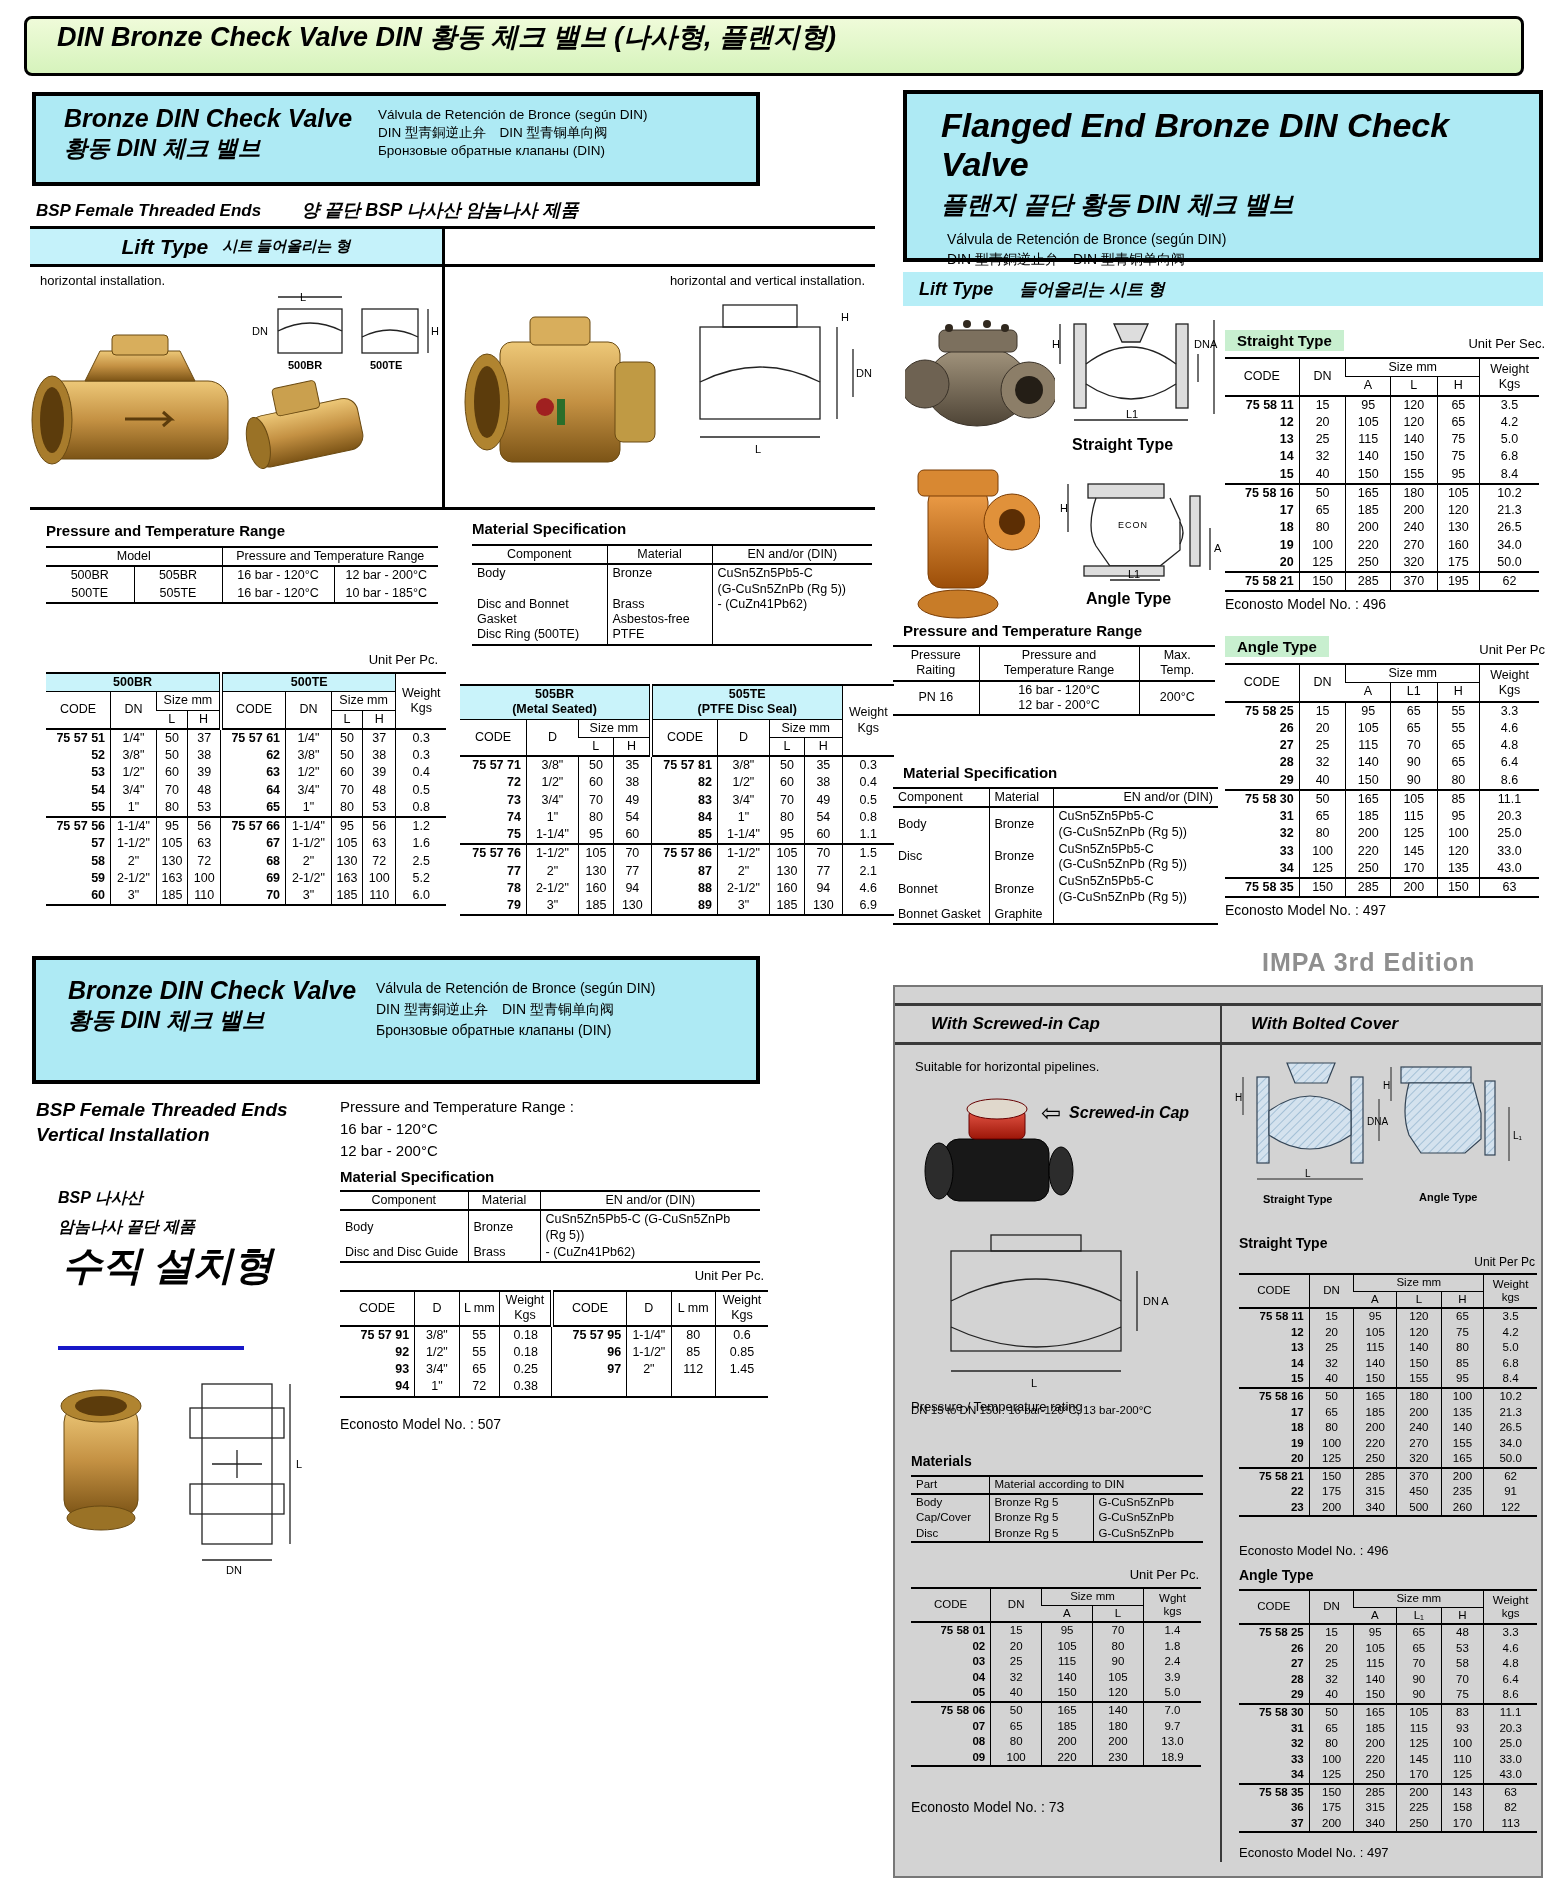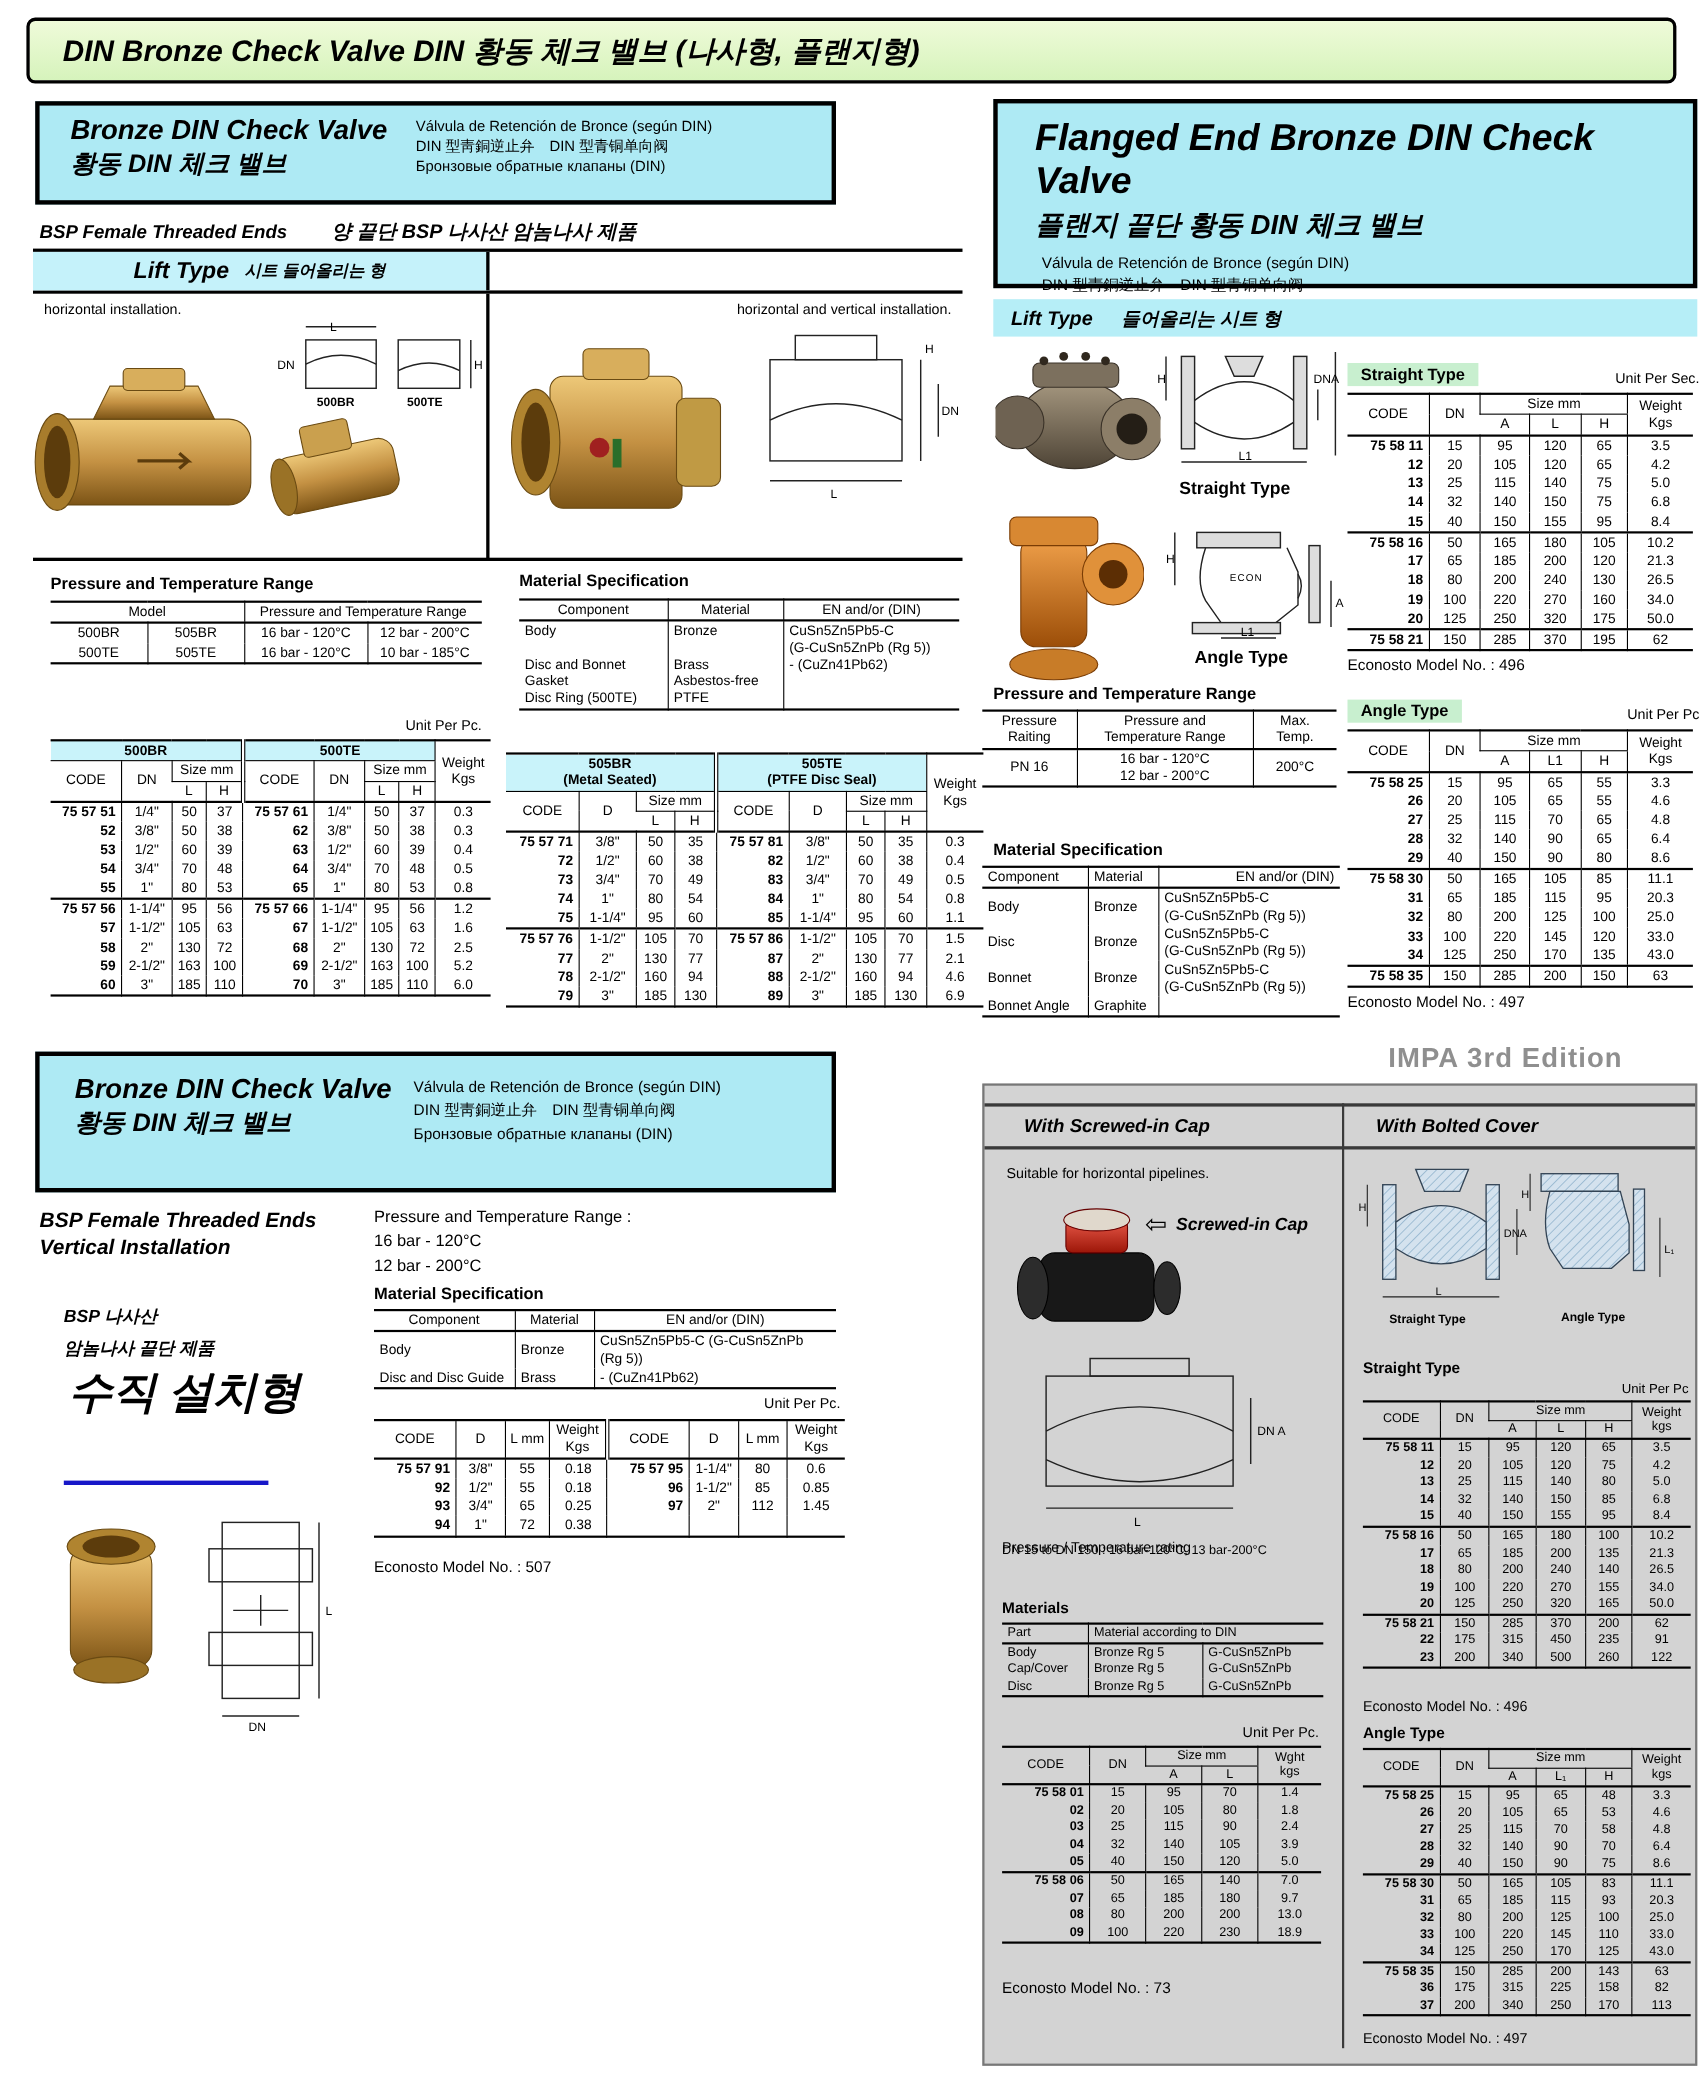--- a/index.html
+++ b/index.html
@@ -27,21 +27,21 @@
   .rowflex{display:flex;justify-content:space-between;align-items:flex-end}
   svg text{font-family:"Liberation Sans",sans-serif}
   .imp-head{font-style:italic;font-weight:bold;font-size:17px}
   .graytitle{font-weight:bold;font-size:25px;color:#8f8f8f;letter-spacing:1px}
 </style>
 </head>
 <body>
 
 <div id="page">
 
-  <div class="abs" id="banner" style="left:24px;top:16px;width:1494px;height:54px;background:linear-gradient(180deg,#effbd9,#d6f3bc);border:3px solid #000;border-radius:8px;display:flex;align-items:center">
+  <div class="abs" id="banner" style="left:24px;top:16px;width:1494px;height:54px;background:linear-gradient(180deg,#effbd9,#d6f3bc);border:3px solid #000;border-radius:8px;display:flex;">
     <span class="it" style="font-size:27px;padding-left:30px">DIN Bronze Check Valve   DIN 황동 체크 밸브 (나사형, 플랜지형)</span>
   </div>
 
   <div class="abs cybox" style="left:32px;top:92px;width:728px;height:94px;display:flex">
     <div style="padding:8px 0 0 28px;width:300px">
       <div class="it" style="font-size:25px">Bronze DIN Check Valve</div>
       <div style="font-size:23px;font-weight:bold;font-style:italic">황동 DIN 체크 밸브</div>
     </div>
     <div style="padding:10px 0 0 14px;font-size:13.5px;line-height:1.35">
       <div>Válvula de Retención de Bronce (según DIN)</div>
@@ -1005,21 +1005,21 @@
             <td>CuSn5Zn5Pb5-C
 (G-CuSn5ZnPb (Rg 5))</td>
           </tr>
           <tr>
             <td>Bonnet</td>
             <td>Bronze</td>
             <td>CuSn5Zn5Pb5-C
 (G-CuSn5ZnPb (Rg 5))</td>
           </tr>
           <tr>
-            <td>Bonnet Angle</td>
+            <td>Bonnet Gasket</td>
             <td>Graphite</td>
             <td></td>
           </tr>
         </tbody>
     </table>
   </div>
 
   <div class="abs graytitle" style="left:1262px;top:948px">IMPA 3rd Edition</div>
   <div class="abs" style="left:893px;top:985px;width:650px;height:893px;background:#d3d3d3;border:2px solid #777;box-sizing:border-box">
     <div class="abs" style="left:0;top:16px;width:100%;height:42px;border-top:3px solid #3a3a3a;border-bottom:3px solid #3a3a3a;box-sizing:border-box">

